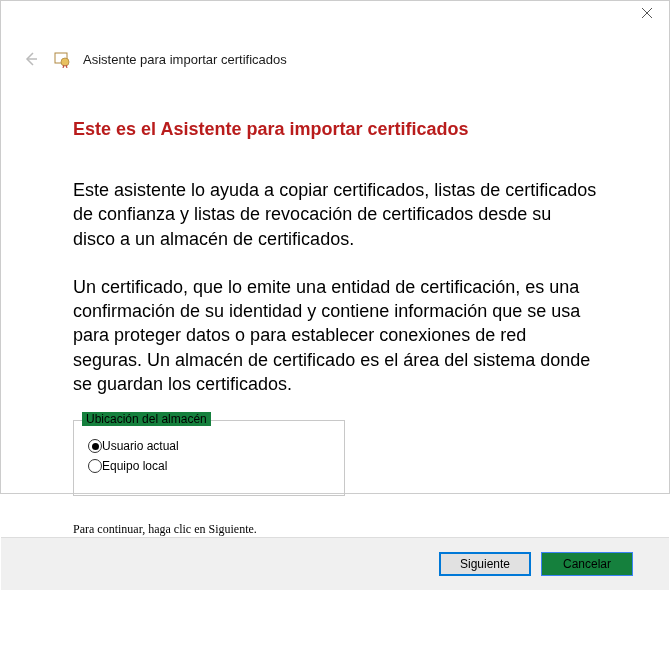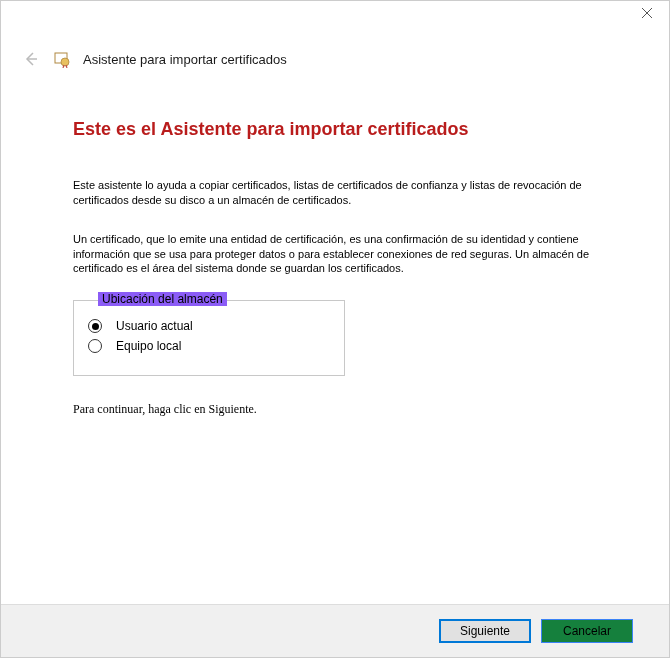--- a/index.html
+++ b/index.html
@@ -8,21 +8,21 @@
       font-size: 12px;
       background: #fff;
       width: 670px;
       height: 658px;
       overflow: hidden;
       position: relative;
       color: #000;
     }
     .window {
       width: 670px;
-      height: 658px;
+      height: 494px;
       background: #fff;
       border: 1px solid #ccc;
       position: relative;
       display: flex;
       flex-direction: column;
     }
     .titlebar-close {
       position: absolute;
       top: 6px;
       right: 14px;
@@ -54,45 +54,45 @@
       flex: 1;
       padding: 40px 72px 0 72px;
     }
     .page-title {
       font-size: 18px;
       font-weight: bold;
       color: #b91c1c;
       margin-bottom: 38px;
     }
     .body-text {
-      font-size: 11px;
+      font-size: 18px;
       color: #000;
       line-height: 1.35;
       margin-bottom: 24px;
     }
     .fieldset {
       border: 1px solid #c8c8c8;
       padding: 12px 14px 16px 14px;
       margin-top: 6px;
       margin-bottom: 26px;
       width: 272px;
       position: relative;
     }
     .fieldset-legend {
       position: absolute;
       top: -9px;
-      left: 24px;
-      background: #8b5cf6;
+      left: 8px;
+      background: #15803d;
       padding: 0 4px;
       font-size: 12px;
     }
     .radio-row {
       display: flex;
       align-items: flex-start;
-      gap: 14px;
+      gap: 0;
       margin: 6px 0;
       cursor: pointer;
     }
     .radio {
       width: 14px; height: 14px;
       border: 1px solid #333;
       border-radius: 50%;
       display: inline-flex;
       align-items: center; justify-content: center;
       background: #fff;

